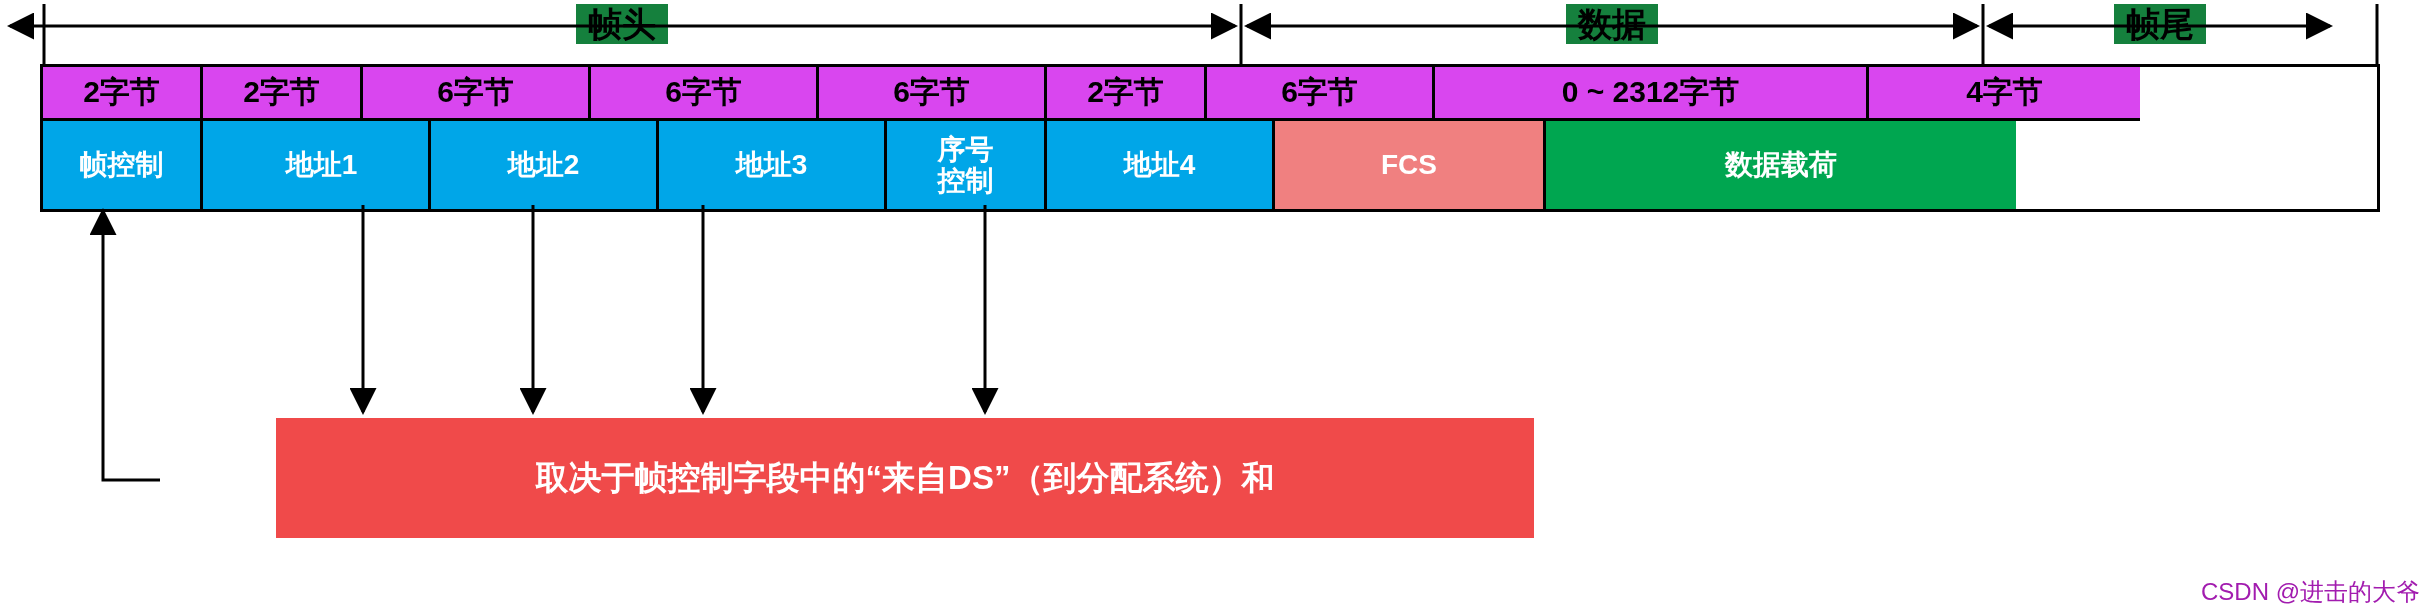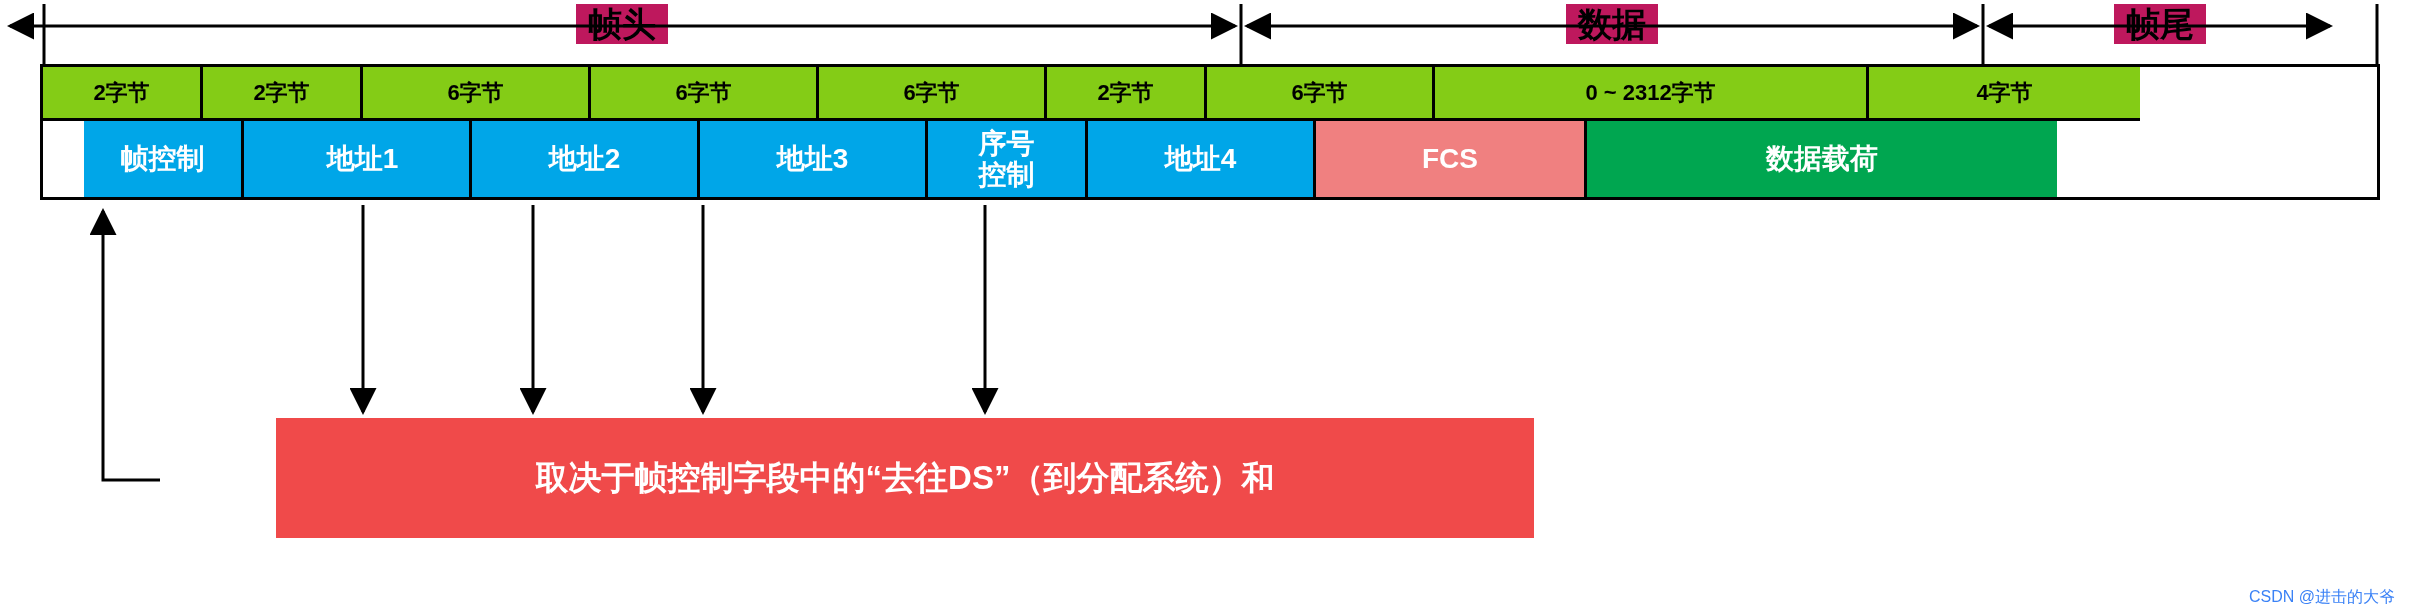--- a/index.html
+++ b/index.html
@@ -13,48 +13,48 @@
   #stage{position:absolute;left:0;top:0;width:2420px;height:616px;}
 
   
   #vec{position:absolute;left:0;top:0;width:2420px;height:616px;pointer-events:none;}
 
   
   .bracket-row{position:absolute;left:40px;top:0px;width:2340px;height:64px;}
   .bracket-label{
     position:absolute;top:4px;
     font-size:34px;font-weight:bold;color:#000;
-    background:#be185d;padding:0 12px;
+    background:#15803d;padding:0 12px;
     white-space:nowrap;
     transform:translateX(-50%);
     line-height:40px;
   }
 
   
   .frame-table{
     position:absolute;left:40px;top:64px;
     display:flex;flex-direction:column;
     border:3px solid #000;
     box-sizing:border-box;
     width:2340px;
   }
   .row{display:flex;}
   .row.sizes{height:54px;}
-  .row.fields{height:76px;margin-left:41px;}
+  .row.fields{height:88px;}
   .cell{
     box-sizing:border-box;
     display:flex;align-items:center;justify-content:center;
     text-align:center;
     border-right:3px solid #000;
     overflow:hidden;
   }
   .cell:last-child{border-right:none;}
   .row.sizes .cell{
-    background:#84cc16;color:#000;
-    font-size:22px;font-weight:bold;
+    background:#d946ef;color:#000;
+    font-size:30px;font-weight:bold;
     border-bottom:3px solid #000;
   }
   .row.fields .cell{
     color:#ffffff;font-size:28px;font-weight:bold;
     line-height:1.12;
   }
   .c-blue{background:#00a6e8;}
   .c-green{background:#00a650;}
   .c-pink{background:#f08080;}
 
@@ -67,22 +67,22 @@
     display:flex;flex-direction:column;
     align-items:center;justify-content:center;
     color:#ffffff;font-size:33px;font-weight:bold;
     line-height:1.65;
     padding:6px 14px;
   }
   .callout-line{white-space:nowrap;}
 
   
   .watermark{
-    position:absolute;right:25px;bottom:8px;
-    font-size:16px;color:#3b82f6;
+    position:absolute;right:0;bottom:8px;
+    font-size:24px;color:#a21caf;
     white-space:nowrap;
   }
 </style>
 </head>
 <body>
 
 <div id="stage">
 
   <div class="bracket-row">
     <div class="bracket-label" id="bl0" style="left: 582px;">帧头</div>
@@ -108,21 +108,21 @@
         <div class="cell c-blue" style="width: 228px;">地址2</div>
         <div class="cell c-blue" style="width: 228px;">地址3</div>
         <div class="cell c-blue" style="width: 160px;">序号<br>控制</div>
         <div class="cell c-blue" style="width: 228px;">地址4</div>
         <div class="cell c-pink" style="width: 271px;">FCS</div>
         <div class="cell c-green" style="width: 470px;">数据载荷</div>
       </div>
   </div>
 
   <div class="callout">
-    <div class="callout-line">取决于帧控制字段中的“去往DS”（到分配系统）和</div>
+    <div class="callout-line">取决于帧控制字段中的“来自DS”（到分配系统）和</div>
   </div>
 
   <svg id="vec" viewBox="0 0 2420 616">
     <defs>
       <marker id="ah" markerWidth="9" markerHeight="9" refX="8" refY="4.5" orient="auto" markerUnits="strokeWidth">
         <path d="M0,0 L9,4.5 L0,9 z" fill="#000"></path>
       </marker>
       <marker id="ah-start" markerWidth="9" markerHeight="9" refX="1" refY="4.5" orient="auto" markerUnits="strokeWidth">
         <path d="M9,0 L0,4.5 L9,9 z" fill="#000"></path>
       </marker>

